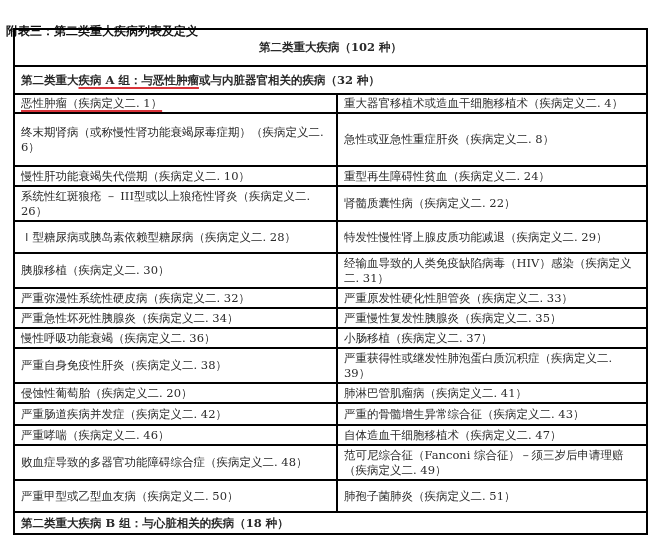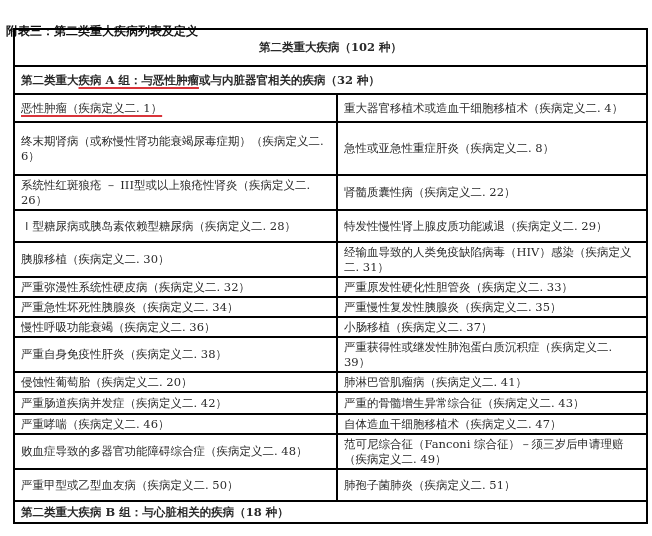--- a/index.html
+++ b/index.html
@@ -74,27 +74,31 @@
       <col class="c1">
       <col class="c2">
     </colgroup>
   <tbody id="tbody">
     <tr>
       <td class="table-title" colspan="2">第二类重大疾病（102 种）</td>
     </tr>
     <tr>
       <td class="group-header" colspan="2"><span>第二类重大</span><span class="underline-red">疾病 A 组：与恶性肿瘤</span><span>或与内脏器官相关的疾病（32 种）</span></td>
     </tr>
-    <tr style="height:28px">
+    <tr style="height:19px">
       <td><span class="underline-red">恶性肿瘤（疾病定义二. 1）</span></td>
       <td>重大器官移植术或造血干细胞移植术（疾病定义二. 4）</td>
     </tr>
     <tr style="height:53px">
       <td>终末期肾病（或称慢性肾功能衰竭尿毒症期）（疾病定义二. 6）</td>
       <td>急性或亚急性重症肝炎（疾病定义二. 8）</td>
+    </tr>
+    <tr style="height:20px">
+      <td>慢性肝功能衰竭失代偿期（疾病定义二. 10）</td>
+      <td>重型再生障碍性贫血（疾病定义二. 24）</td>
     </tr>
     <tr style="height:35px">
       <td>系统性红斑狼疮 － III型或以上狼疮性肾炎（疾病定义二. 26）</td>
       <td>肾髓质囊性病（疾病定义二. 22）</td>
     </tr>
     <tr style="height:32px">
       <td>Ｉ型糖尿病或胰岛素依赖型糖尿病（疾病定义二. 28）</td>
       <td>特发性慢性肾上腺皮质功能减退（疾病定义二. 29）</td>
     </tr>
     <tr style="height:35px">

